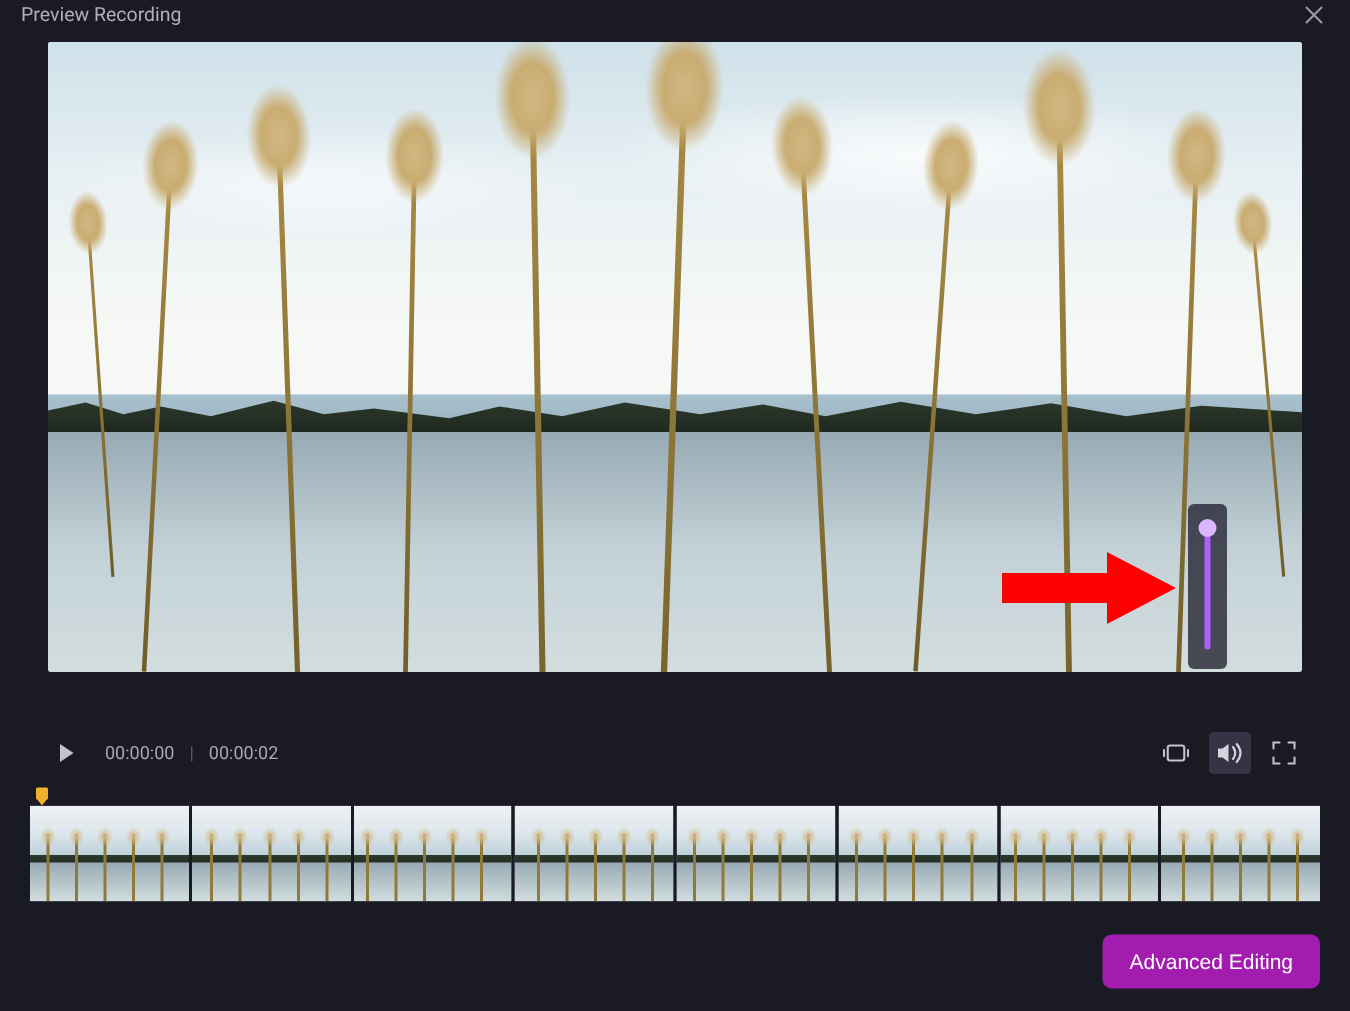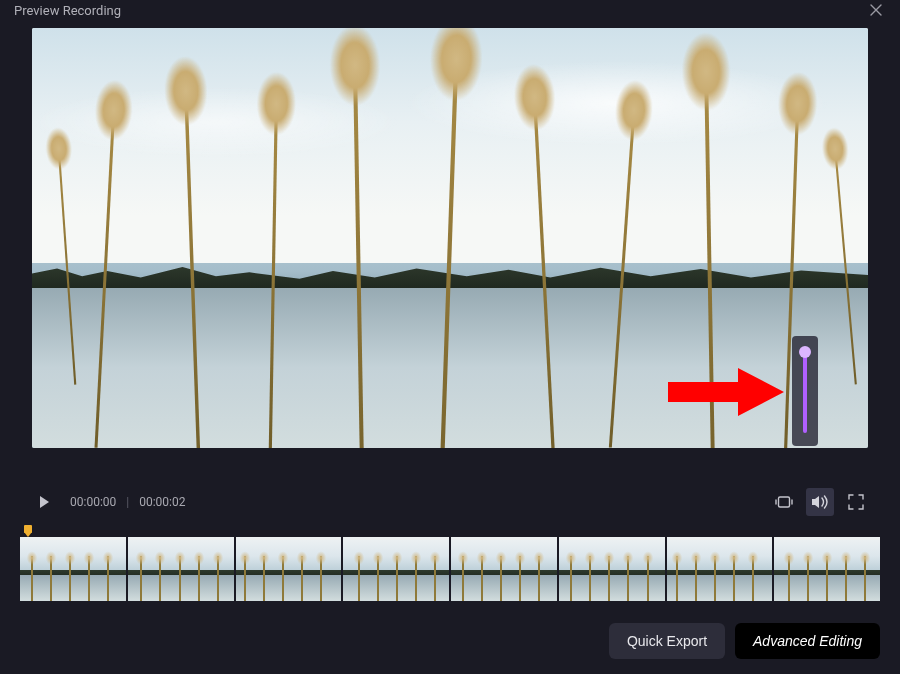--- a/index.html
+++ b/index.html
@@ -298,24 +298,23 @@
       border-radius: 6px;
       font-size: 14px;
       display: flex;
       align-items: center;
       cursor: pointer;
       border: none;
       color: #e8e8ec;
       background: #2d2d3a;
     }
     .btn.primary {
-      background: #000000;
+      background: #a21caf;
       color: #fff;
       font-weight: 500;
-      font-style: italic;
     }
     .footer-spacer { flex: 1; }
   </style>
 </head>
 <body>
 
 <div class="window">
 
   <div class="titlebar">
     <span>Preview Recording</span>
@@ -468,18 +467,17 @@
               <span style="left:49%"></span>
               <span style="left:67%"></span>
               <span style="left:85%"></span>
             </div>
           </div>
       </div>
     </div>
 
     <div class="footer">
       <span class="footer-spacer"></span>
-      <button class="btn">Quick Export</button>
       <button class="btn primary">Advanced Editing</button>
     </div>
 
   </div>
 </div>
 
 </body></html>

